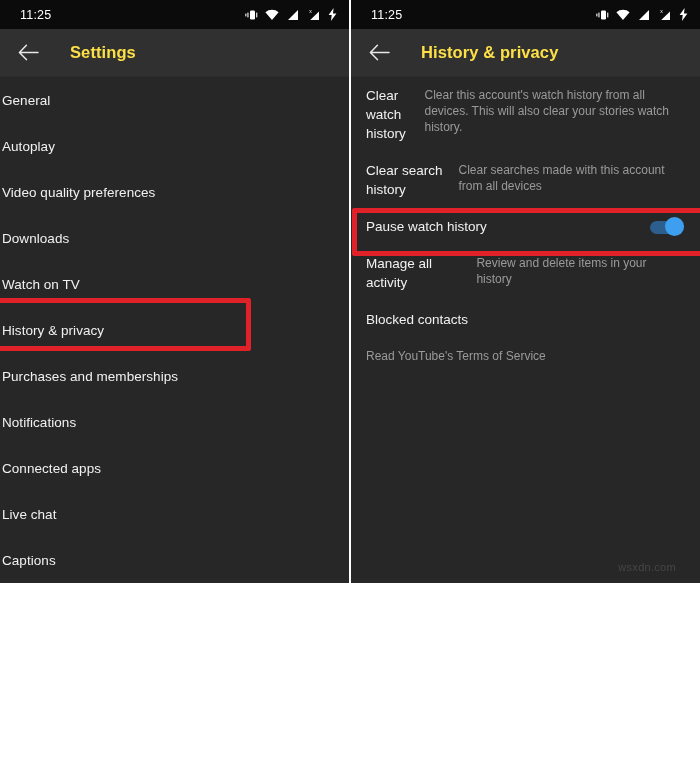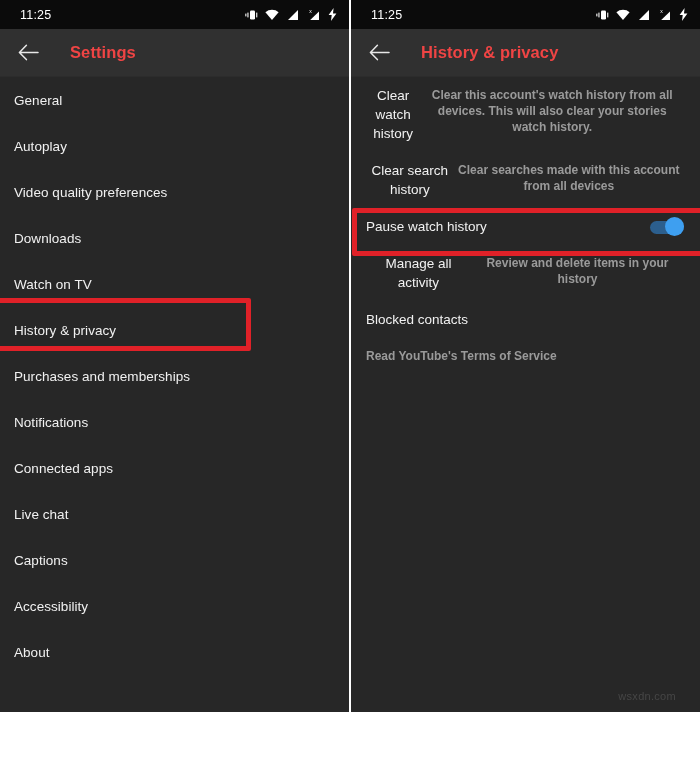--- a/index.html
+++ b/index.html
@@ -16,24 +16,23 @@
   }
   .screens {
     display: flex;
     width: 700px;
     height: 758px;
     background: #ffffff;
   }
   .phone {
     position: relative;
     width: 349px;
-    height: 712px;
+    height: 583px;
     background: #272727;
     overflow: hidden;
-    text-align: center;
   }
   .phone.right {
     width: 349px;
     margin-left: 2px;
     background: #272727;
   }
 
   
   .statusbar {
     height: 29px;
@@ -68,36 +67,36 @@
   }
   .back-btn {
     width: 24px;
     height: 24px;
     display: flex;
     align-items: center;
     justify-content: center;
     flex: 0 0 auto;
   }
   .appbar-title {
-    color: #ef4444;
+    color: #fde047;
     font-size: 16.5px;
     font-weight: bold;
     margin-left: 30px;
     letter-spacing: 0.1px;
   }
 
   
   .list {
     position: relative;
   }
   .nav-item {
     height: 46px;
     display: flex;
     align-items: center;
-    padding-left: 14px;
+    padding-left: 2px;
     box-sizing: border-box;
   }
   .nav-item-label {
     color: #f1f1f1;
     font-size: 13.5px;
     letter-spacing: 0.05px;
   }
 
   .pref-row {
     padding: 9px 16px 9px 15px;
@@ -116,21 +115,20 @@
     color: #f1f1f1;
     font-size: 13.5px;
     line-height: 19px;
   }
   .pref-sub {
     color: #9a9a9a;
     font-size: 12px;
     line-height: 16px;
     margin-top: 1px;
     max-width: 300px;
-    font-weight: bold;
   }
 
   
   .toggle {
     position: relative;
     width: 34px;
     height: 14px;
     flex: 0 0 auto;
   }
   .toggle-track {

